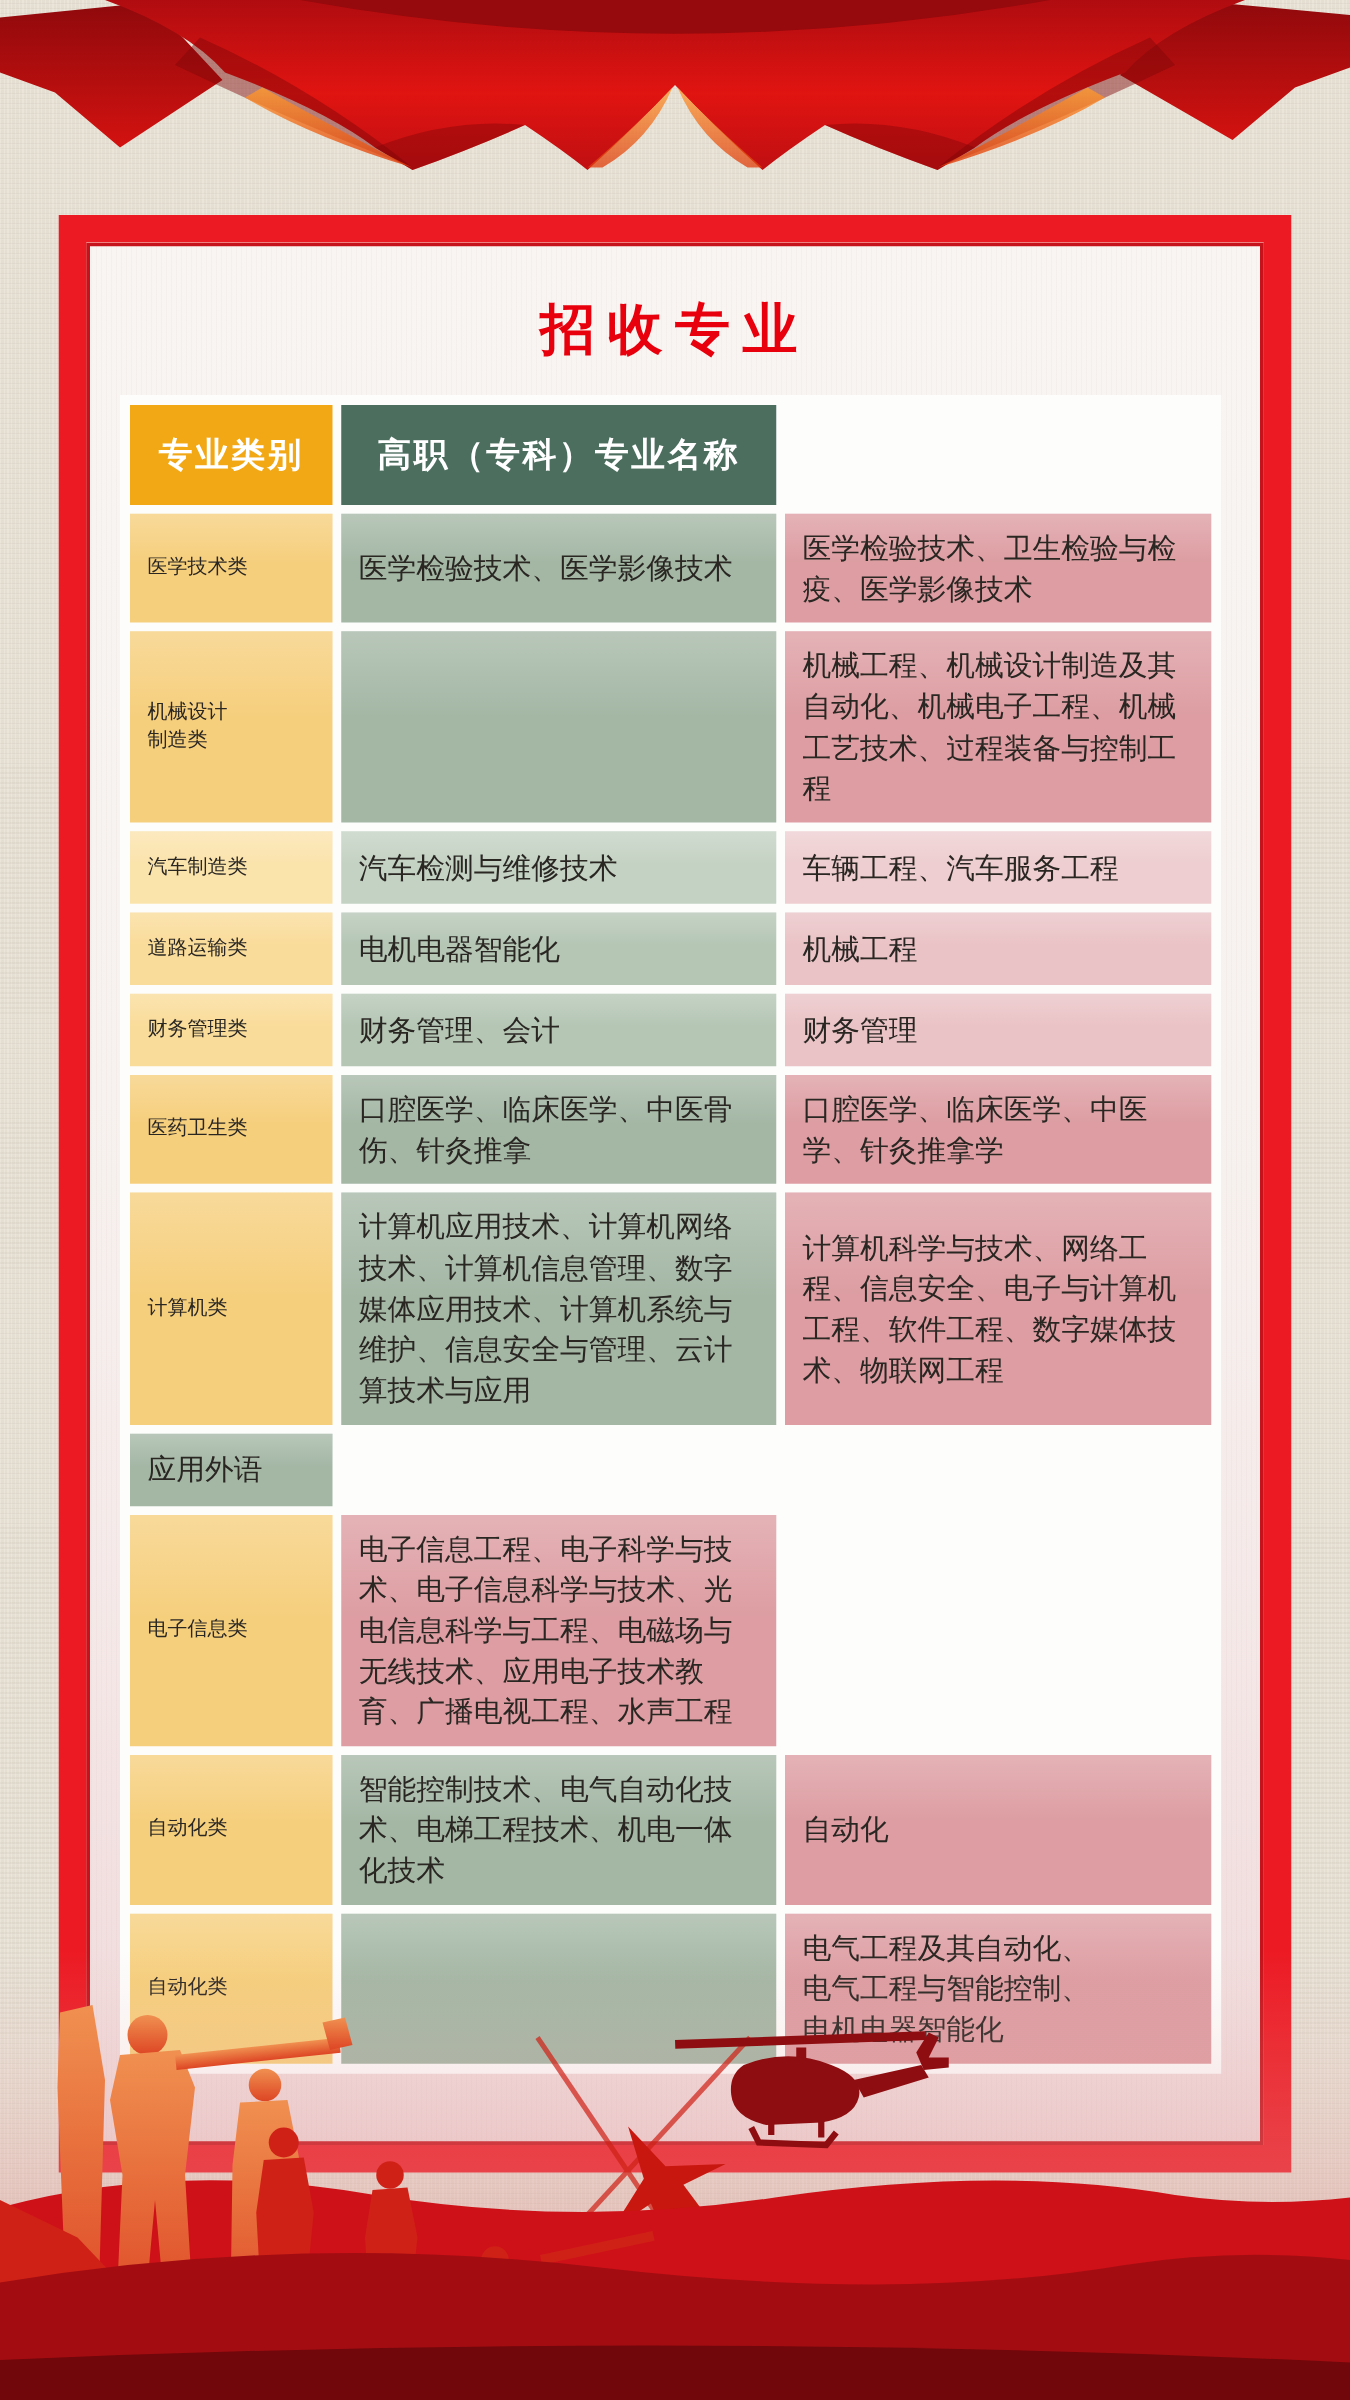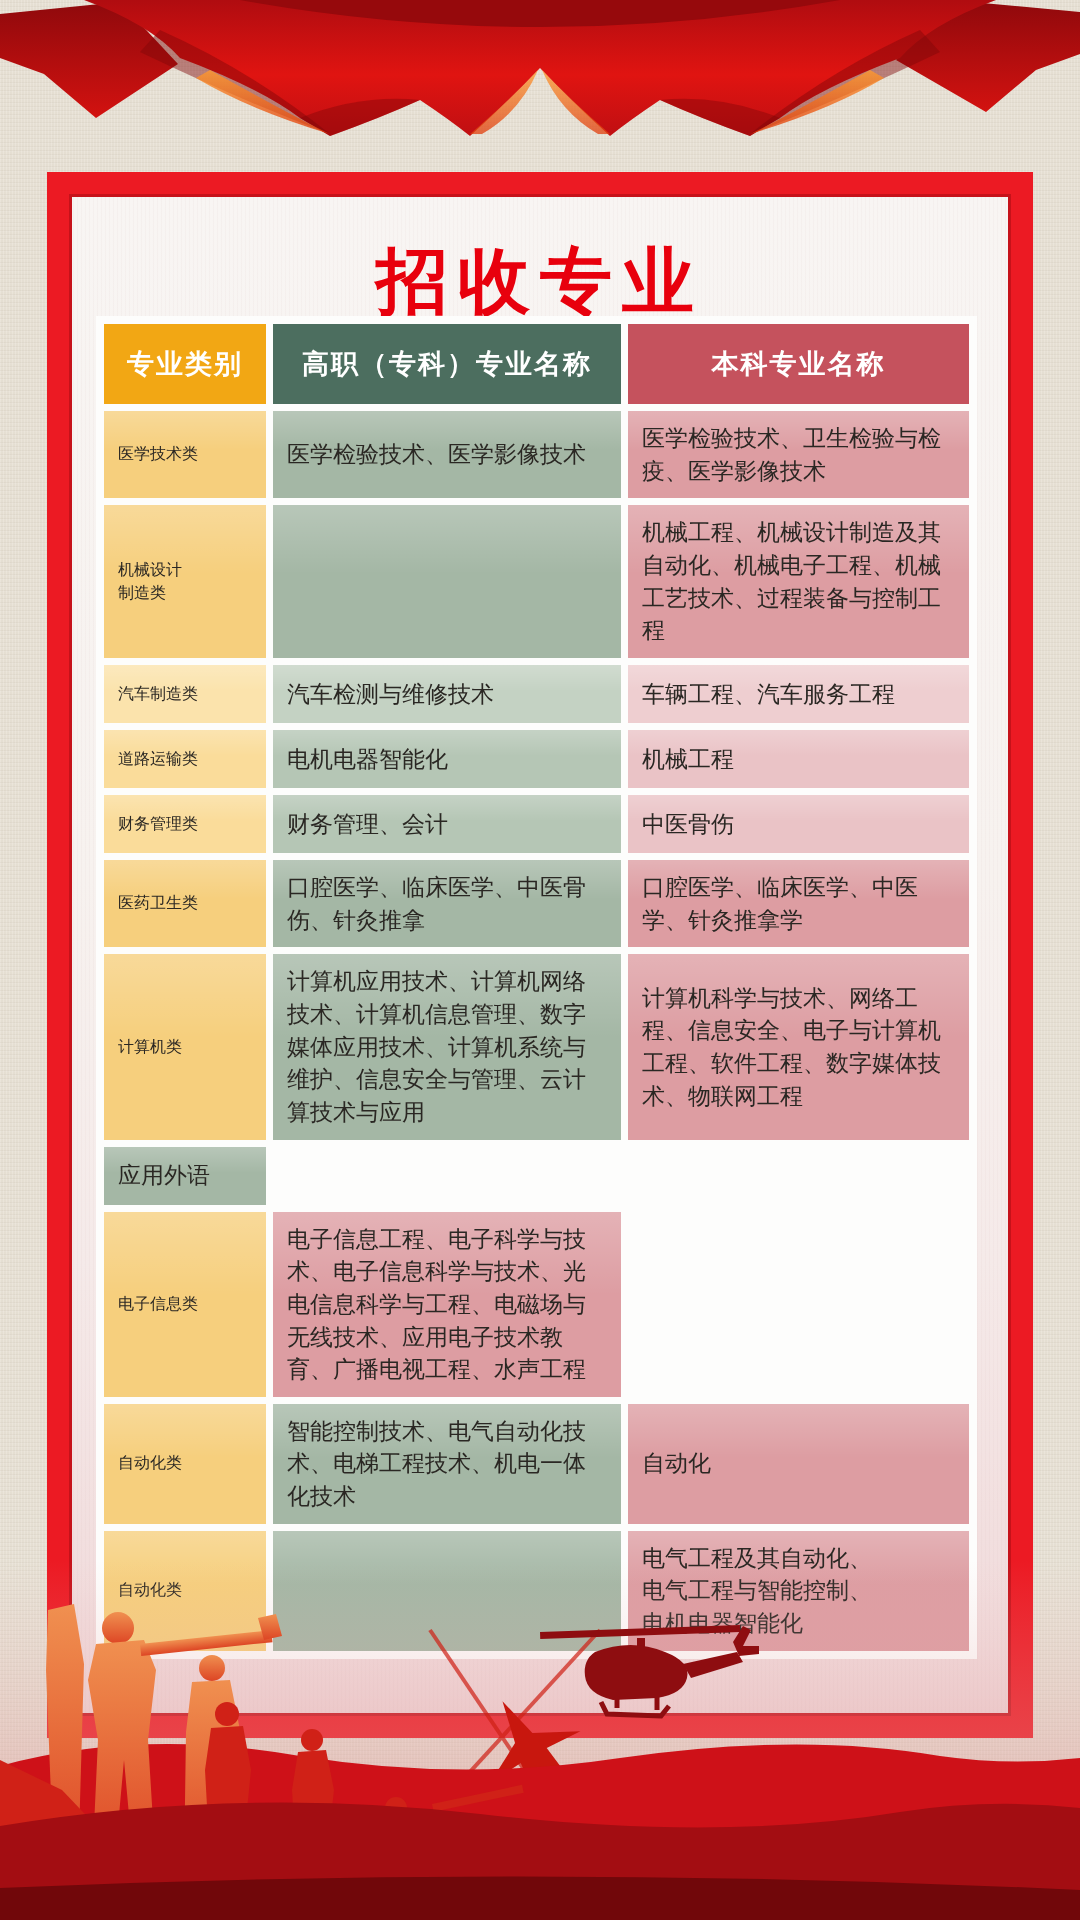--- a/index.html
+++ b/index.html
@@ -17,21 +17,21 @@
   .card{
     position:absolute;left:47px;top:172px;width:942px;height:1522px;z-index:1;
     border:22px solid #ec1a23;
     box-shadow: inset 0 0 0 3px #c6121a;
     background-image:
       repeating-linear-gradient(90deg, rgba(190,150,150,.06) 0 1px, transparent 1px 4px),
       linear-gradient(180deg,#f8f5f3 0%,#f7f2ef 45%,#f5eae9 70%,#f2dfdf 88%,#f0d9da 100%);
   }
   .title{
     position:absolute;top:40px;left:0;width:100%;text-align:center;
-    font-size:72px;font-weight:bold;color:#e8000d;letter-spacing:10px;
+    font-size:44px;font-weight:bold;color:#e8000d;letter-spacing:10px;
   }
   .table-wrap{
     position:absolute;left:27px;top:122px;width:865px;padding:8px;
     background:#fdfdfc;display:flex;flex-direction:column;gap:7px;
   }
   .thead,.trow{display:grid;grid-template-columns:162px 348px 341px;gap:7px;}
   .th{
     height:80px;display:flex;align-items:center;justify-content:center;
     color:#ffffff;font-size:27px;font-weight:bold;letter-spacing:2px;
   }
@@ -89,21 +89,20 @@
   <path d="M610,134 Q570,100 542,70 Q560,112 598,134 Z" fill="url(#og)" opacity="0.75"></path>
 </svg>
 
 <div class="card">
   <div class="title">招收专业</div>
 
   <div class="table-wrap">
     <div class="thead">
       <div class="th th1">专业类别</div>
       <div class="th th2">高职（专科）专业名称</div>
-      <div class="th th3">本科专业名称</div>
     </div>
     <div style="display:flex;flex-direction:column;gap:7px;">
   <div class="trow tone-deep">
     <div class="cell c1">医学技术类</div>
     <div class="cell c2">医学检验技术、医学影像技术</div>
     <div class="cell c3">医学检验技术、卫生检验与检疫、医学影像技术</div>
   </div>
 
   <div class="trow tone-deep">
     <div class="cell c1">机械设计
@@ -120,21 +119,21 @@
 
   <div class="trow tone-mid">
     <div class="cell c1">道路运输类</div>
     <div class="cell c2">电机电器智能化</div>
     <div class="cell c3">机械工程</div>
   </div>
 
   <div class="trow tone-mid">
     <div class="cell c1">财务管理类</div>
     <div class="cell c2">财务管理、会计</div>
-    <div class="cell c3">中医骨伤</div>
+    <div class="cell c3">财务管理</div>
   </div>
 
   <div class="trow tone-deep">
     <div class="cell c1">医药卫生类</div>
     <div class="cell c2">口腔医学、临床医学、中医骨伤、针灸推拿</div>
     <div class="cell c3">口腔医学、临床医学、中医学、针灸推拿学</div>
   </div>
 
   <div class="trow tone-deep">
     <div class="cell c1">计算机类</div>

